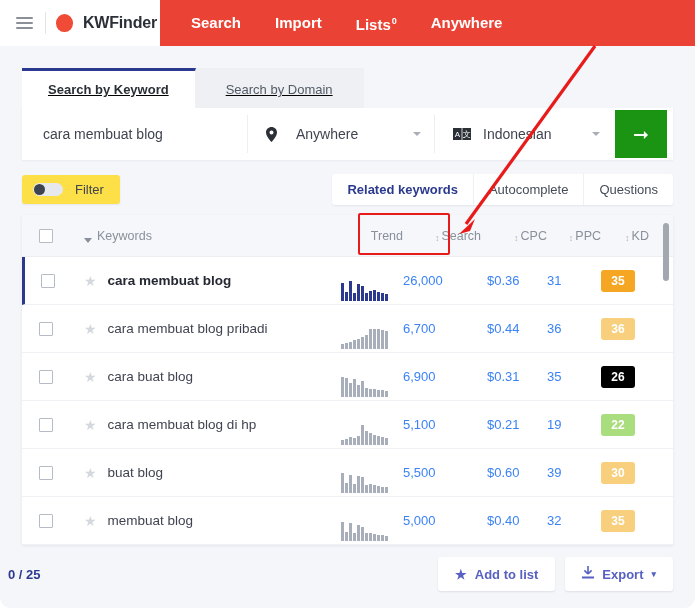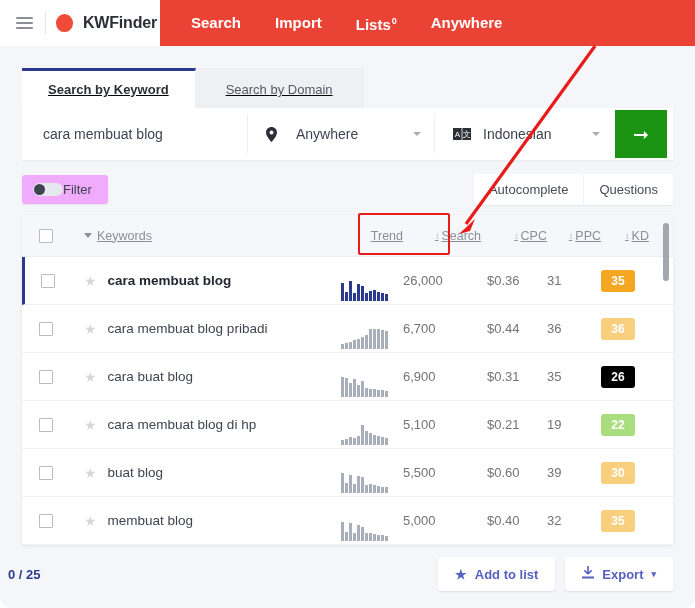--- a/index.html
+++ b/index.html
@@ -64,41 +64,41 @@
     width: 0; height: 0; border-left: 4px solid transparent; border-right: 4px solid transparent;
     border-top: 4px solid #a8adb7; }
   .go-btn {
     flex: 0 0 52px; background: #1a9412; display: flex; align-items: center;
     justify-content: center; color: #fff; font-size: 19px; cursor: pointer; margin: 2px 2px 2px 2px;
   }
 
   
   .mid-row { display: flex; align-items: center; margin-top: 13px; height: 32px; }
   .filter-chip {
-    display: flex; align-items: center; background: #f0abfc;
+    display: flex; align-items: center; gap: 12px; background: #fde047;
     padding: 7px 16px 7px 11px; border-radius: 3px; cursor: pointer;
     box-shadow: 0 1px 2px rgba(20,30,60,.07);
   }
   .switch { width: 30px; height: 13px; border-radius: 7px; background: #e6e8ee; position: relative; }
   .switch .knob { position: absolute; left: 1px; top: 1px; width: 11px; height: 11px;
     border-radius: 50%; background: #3d4450; }
   .filter-label { font-size: 13px; color: #3f4450; }
   .res-tabs { margin-left: auto; display: flex; background: #ffffff; border-radius: 3px;
     box-shadow: 0 1px 2px rgba(20,30,60,.07); overflow: hidden; }
   .res-tab { font-size: 13px; padding: 8px 15px; color: #454c58; cursor: pointer;
     border-left: 1px solid #eef0f4; }
   .res-tab:first-child { border-left: none; }
   .res-tab.active { color: #2b3a8f; font-weight: bold; }
 
   
   .table-wrap { margin-top: 10px; background: #ffffff; position: relative;
     box-shadow: 0 1px 3px rgba(20,30,60,.07); }
   .thead { display: flex; align-items: center; height: 42px; background: #f6f7fa;
     border-bottom: 1px solid #eceef2; }
-  .th { font-size: 12.5px; color: #8a909b; display: flex; align-items: center; text-decoration: underline; }
+  .th { font-size: 12.5px; color: #8a909b; display: flex; align-items: flex-end; }
   .c-check { width: 48px; display: flex; justify-content: center; }
   .c-kw { flex: 1; padding-left: 14px; }
   .c-trend { width: 62px; justify-content: flex-end; }
   .c-search { width: 84px; justify-content: flex-end; padding-right: 6px; }
   .c-cpc { width: 60px; justify-content: flex-end; }
   .c-ppc { width: 54px; justify-content: flex-end; }
   .c-kd { width: 72px; justify-content: center; }
   .chk { width: 14px; height: 14px; border: 1px solid #b6bcc6; background: #fff; border-radius: 1px; }
   .sort-ico { font-size: 9px; color: #aeb4bf; margin-right: 3px; letter-spacing: -1px; }
   .tri-down { width: 0; height: 0; border-left: 4px solid transparent;
@@ -106,21 +106,21 @@
 
   .rows { position: relative; }
   .row { display: flex; align-items: center; height: 48px; border-bottom: 1px solid #f0f1f5;
     position: relative; }
   .row.active { border-left: 3px solid #2b3a8f; background: #ffffff; }
   .row.active .kw-text { font-weight: bold; color: #242832; }
   .row.active .c-check { width: 45px; }
   .star { color: #d4d8df; font-size: 14px; margin-right: 2px; }
   .kw-text { font-size: 13.5px; color: #3f4450; }
   .kw-cell { display: flex; align-items: center; gap: 9px; }
-  .num { font-size: 13px; color: #737373; }
+  .num { font-size: 13px; color: #3b82f6; }
   .spark { display: flex; align-items: flex-end; gap: 1.5px; height: 22px;
     position: relative; top: 9px; }
   .spark i { display: block; width: 2.5px; background: #a9afba; }
   .row.active .spark i { background: #2b3a8f; }
   .kd-badge { display: inline-block; min-width: 34px; text-align: center; color: #ffffff;
     font-size: 12px; font-weight: bold; border-radius: 3px; padding: 4px 0; }
   .vscroll { position: absolute; right: 4px; top: 8px; width: 6px; height: 58px;
     background: #a3a8b0; border-radius: 3px; cursor: pointer; }
 
   
@@ -210,20 +210,21 @@
     </div>
 
     <div class="mid-row">
       <div class="filter-chip">
         <div class="switch">
           <div class="knob"></div>
         </div>
         <div class="filter-label">Filter</div>
       </div>
       <div class="res-tabs">
+        <div class="res-tab active">Related keywords</div>
         <div class="res-tab">Autocomplete</div>
         <div class="res-tab">Questions</div>
       </div>
     </div>
 
     <div class="table-wrap">
       <div class="thead">
         <div class="th c-check">
           <div class="chk"></div>
         </div>

